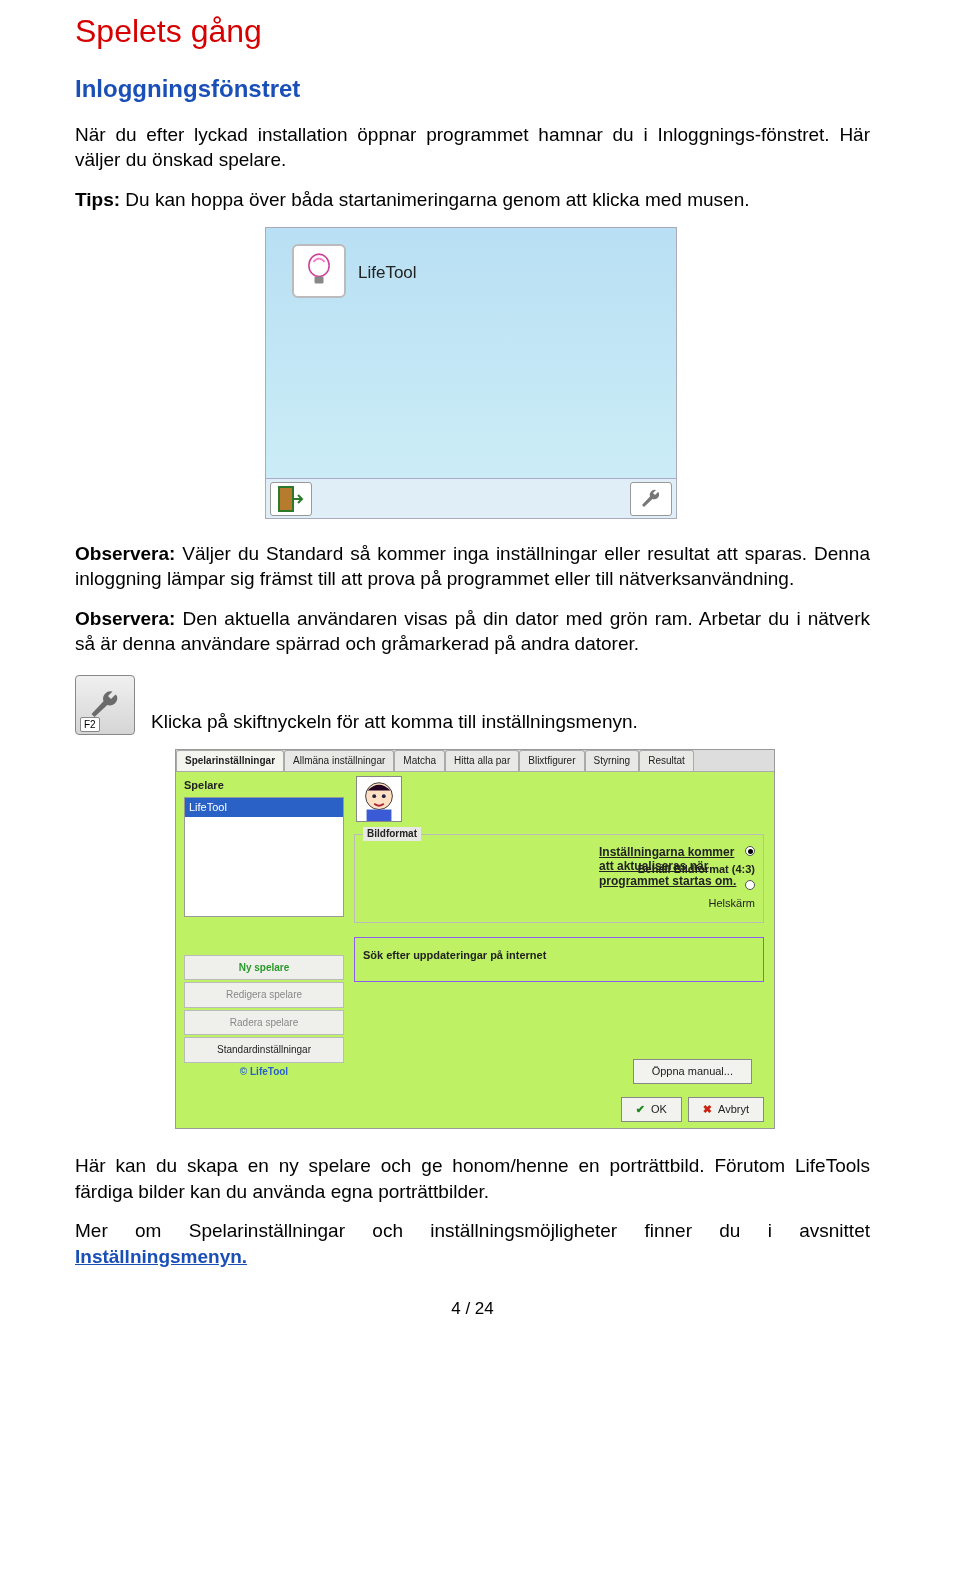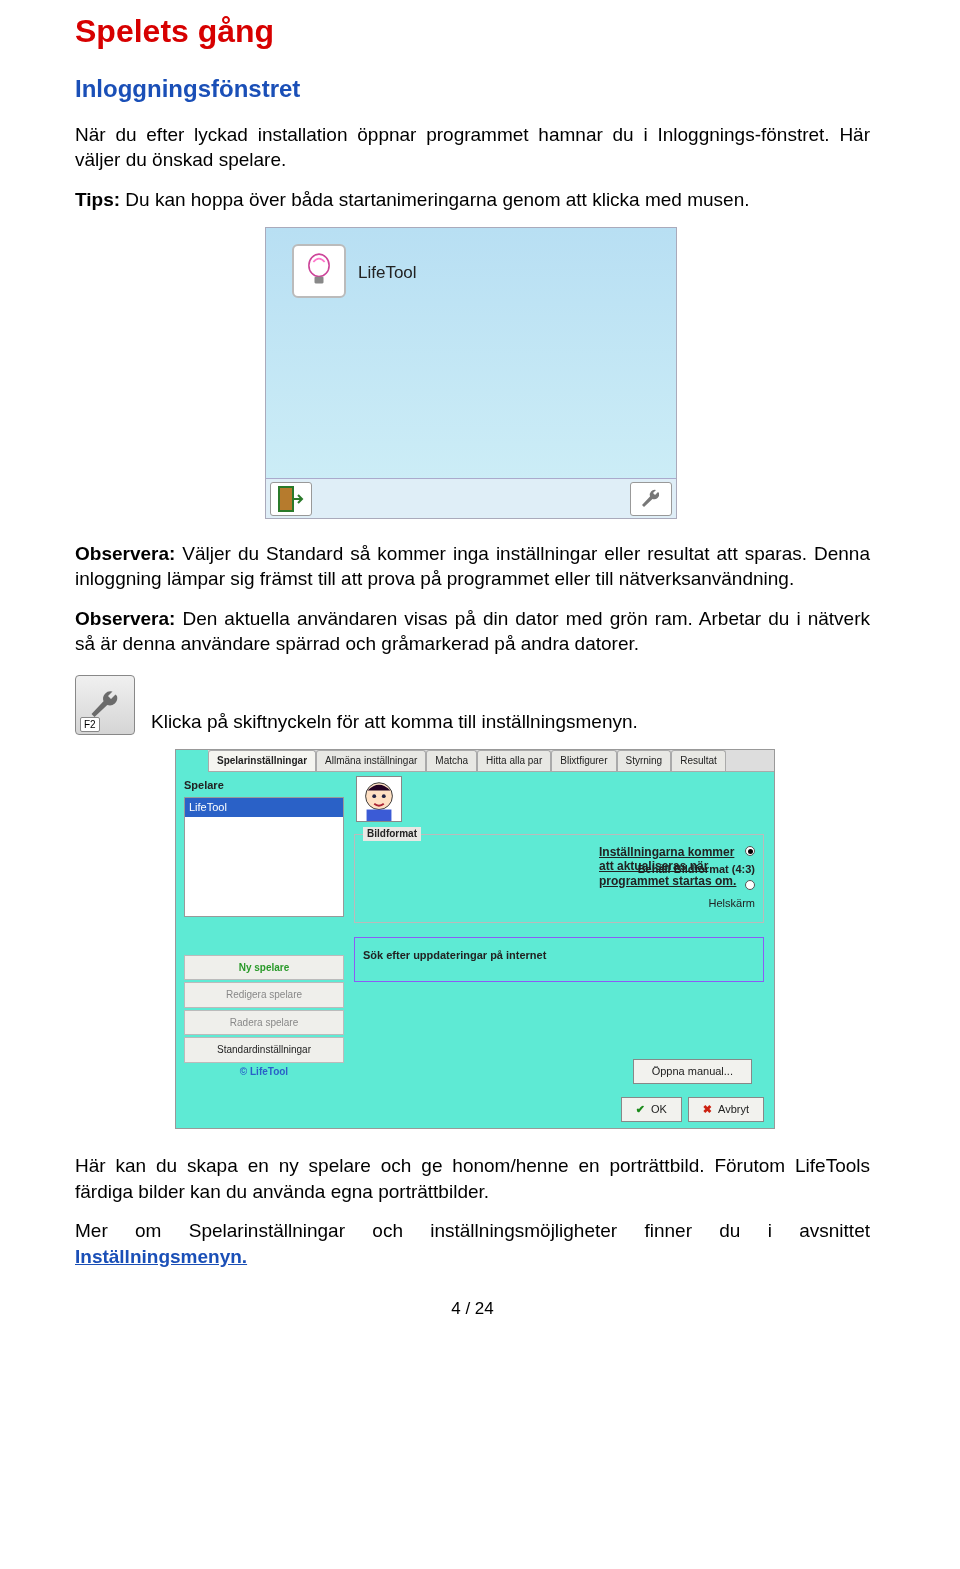--- a/index.html
+++ b/index.html
@@ -6,21 +6,21 @@
   body {
     margin: 0;
     font-family: Arial, Helvetica, sans-serif;
     font-size: 19px;
     line-height: 1.35;
     color: #000;
     background: #fff;
     width: 960px;
     padding: 10px 90px 40px 75px;
   }
-  .red-title { color: #d70000; font-size: 32px; font-weight: bold; margin-bottom: 20px; }
+  .red-title { color: #d70000; font-size: 32px; font-weight: normal; margin-bottom: 20px; }
   .blue-sub { color: #1a4fb7; font-size: 24px; font-weight: bold; margin-bottom: 16px; }
   p { margin: 0 0 14px; text-align: justify; }
   .bold { font-weight: bold; }
   .blue-link { color: #1a4fb7; font-weight: bold; text-decoration: underline; }
 
   
   .login-shot {
     width: 412px;
     height: 292px;
     margin: 6px 0 22px 190px;
@@ -64,26 +64,25 @@
   .wrench-big-box svg { width: 36px; height: 36px; }
   .wrench-key {
     position: absolute; bottom: 2px; left: 4px;
     font-size: 10px; background: #fff; border: 1px solid #888; padding: 0 3px; border-radius: 2px;
   }
 
   
   .settings-shot {
     width: 600px; height: 380px;
     margin: 6px 0 24px 100px;
-    background: #5eead4;
+    background: #bef264;
     border: 1px solid #999;
     position: relative;
     font-size: 11px;
     color: #222;
-    padding-left: 32px;
   }
   .tabs-row {
     display: flex; gap: 0;
     background: #ddd;
     border-bottom: 1px solid #aaa;
     font-size: 10px;
   }
   .tab {
     padding: 3px 8px; border: 1px solid #aaa; border-bottom: none;
     border-top-left-radius: 3px; border-top-right-radius: 3px;

